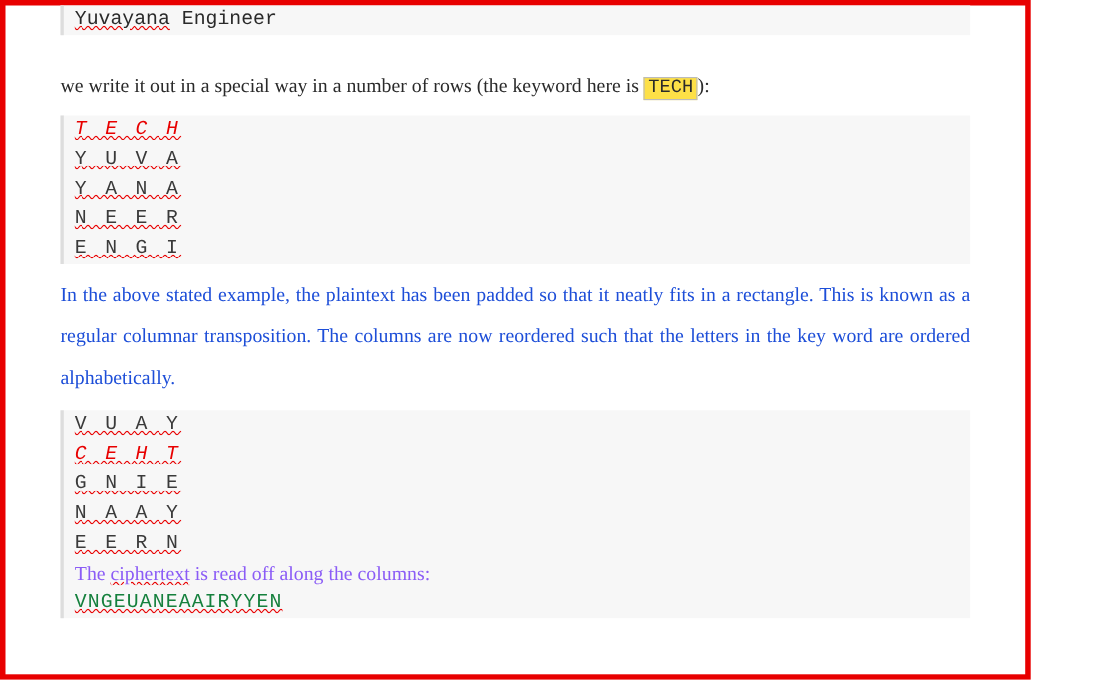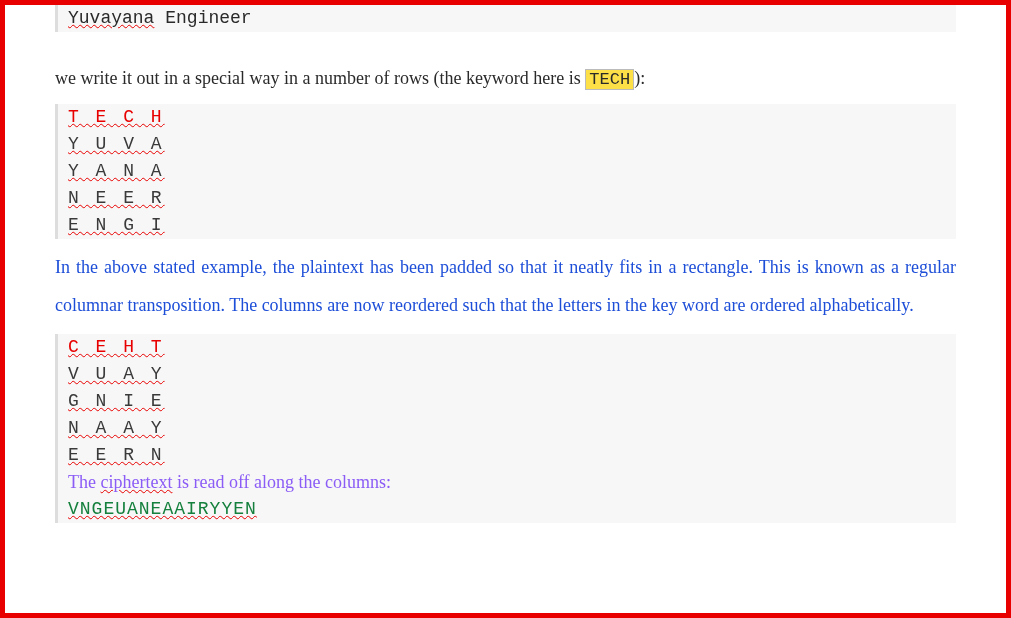--- a/index.html
+++ b/index.html
@@ -10,21 +10,21 @@
     body {
       font-family: Georgia, 'Times New Roman', serif;
       background: #ffffff;
       width: 1011px;
       height: 618px;
       overflow: hidden;
       position: relative;
     }
     .outer-border {
       border: 5px solid #e80000;
-      width: 1011px;
+      width: 937px;
       height: 618px;
       position: relative;
     }
     .content {
       padding: 0 50px 0 50px;
       font-size: 18px;
       color: #2a2a2a;
       line-height: 2.1;
     }
     .code-block {
@@ -45,20 +45,21 @@
       text-decoration: underline wavy #e80000;
       text-decoration-thickness: 1px;
     }
     .spell-wavy-line {
       text-decoration: underline wavy #e80000;
       text-decoration-thickness: 1px;
       letter-spacing: 3px;
     }
     .red-row {
       color: #e80000;
+      font-style: italic;
     }
     .mono-inline {
       font-family: 'Courier New', Courier, monospace;
       border: 1px solid #bbbbbb;
       padding: 0 3px;
       font-size: 17px;
       background: #fde047;
     }
     .para {
       font-size: 18px;
@@ -113,22 +114,22 @@
         <div class="line spell-wavy-line red-row">T E C H</div>
         <div class="line spell-wavy-line">Y U V A</div>
         <div class="line spell-wavy-line">Y A N A</div>
         <div class="line spell-wavy-line">N E E R</div>
         <div class="line spell-wavy-line">E N G I</div>
       </div>
 
     <p class="para">In the above stated example, the plaintext has been padded so that it neatly fits in a rectangle. This is known as a regular columnar transposition. The columns are now reordered such that the letters in the key word are ordered alphabetically.</p>
 
     <div class="code-block" id="table2">
+        <div class="line spell-wavy-line">V U A Y</div>
         <div class="line spell-wavy-line red-row">C E H T</div>
-        <div class="line spell-wavy-line">V U A Y</div>
         <div class="line spell-wavy-line">G N I E</div>
         <div class="line spell-wavy-line">N A A Y</div>
         <div class="line spell-wavy-line">E E R N</div>
         <div class="line plain-text"><span>The </span><span class="spell-wavy">ciphertext</span><span> is read off along the columns:</span></div>
         <div class="line cipher-red">VNGEUANEAAIRYYEN</div>
       </div>
 
   </div>
 </div>
 

